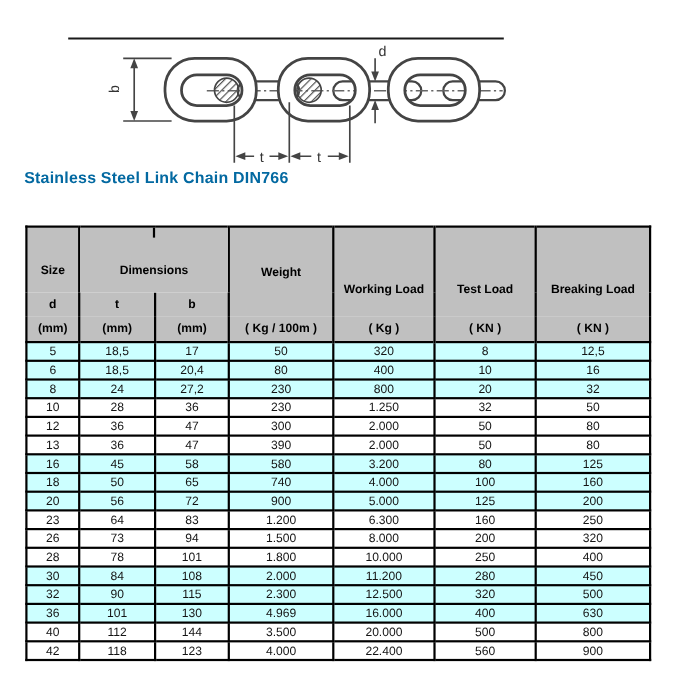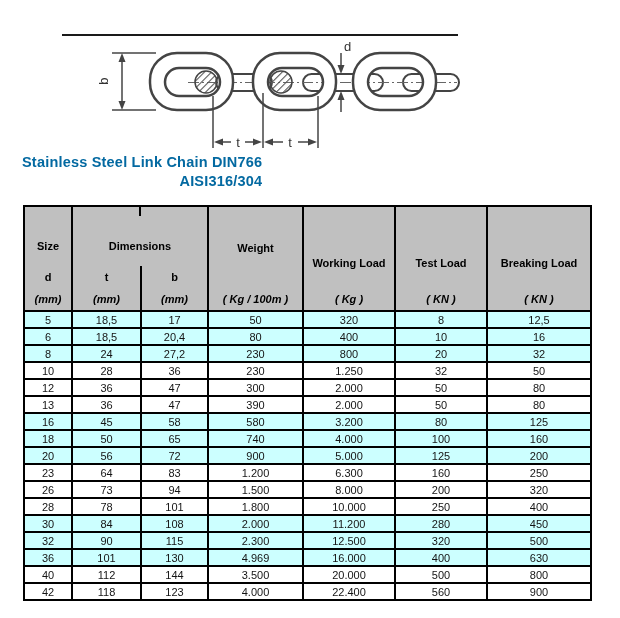--- a/index.html
+++ b/index.html
@@ -53,21 +53,21 @@
     text-align: center;
   }
   .vl { border-left: 2px solid var(--border) !important; }
   tr.hr-main { height: 60px; margin-top: 10px; }
   tr.hr-sym  { height: 22px; }
   tr.hr-unit { height: 23px; }
   .th-top  { vertical-align: middle; padding-top: 18px !important; }
   .th-span { vertical-align: middle; }           
   .th-load { vertical-align: middle; padding-top: 30px !important; }
   .th-sym  { vertical-align: middle; }
-  .th-unit { vertical-align: middle; font-style: italic; }
+  .th-unit { vertical-align: middle; }
   .th-dimensions { position: relative; }
   .th-dimensions::after {
     content: "";
     position: absolute;
     left: calc(50% - 1px);
     top: 0;
     width: 2px;
     height: 9px;
     background: var(--border);
   }
@@ -143,21 +143,20 @@
   <polygon points="214,142 223,138.5 223,145.5" fill="#444"></polygon>
   <polygon points="262,142 253,138.5 253,145.5" fill="#444"></polygon>
   <polygon points="264,142 273,138.5 273,145.5" fill="#444"></polygon>
   <polygon points="317,142 308,138.5 308,145.5" fill="#444"></polygon>
   <text x="238" y="147" text-anchor="middle">t</text>
   <text x="290" y="147" text-anchor="middle">t</text>
 </svg>
 
 <div class="title-block">
   <div>Stainless Steel Link Chain DIN766</div>
-  <div>AISI316/304</div>
 </div>
 
 <table class="spec">
   <colgroup>
     <col style="width:48px">
       <col style="width:69px">
       <col style="width:67px">
     <col style="width:95px">
       <col style="width:92px">
       <col style="width:92px">

